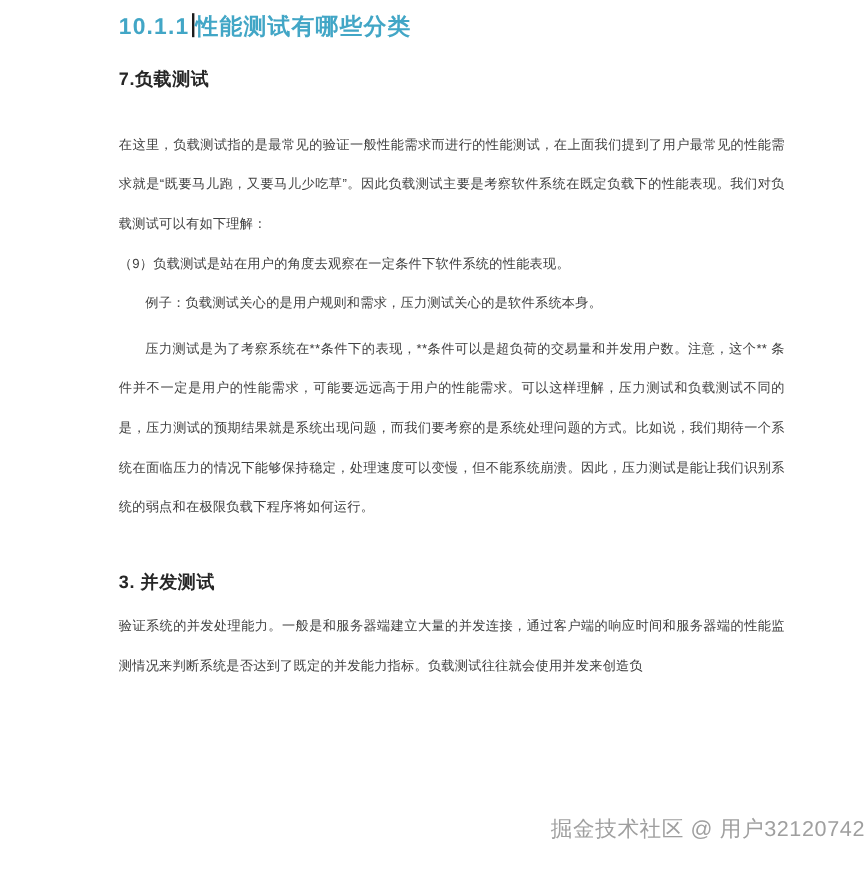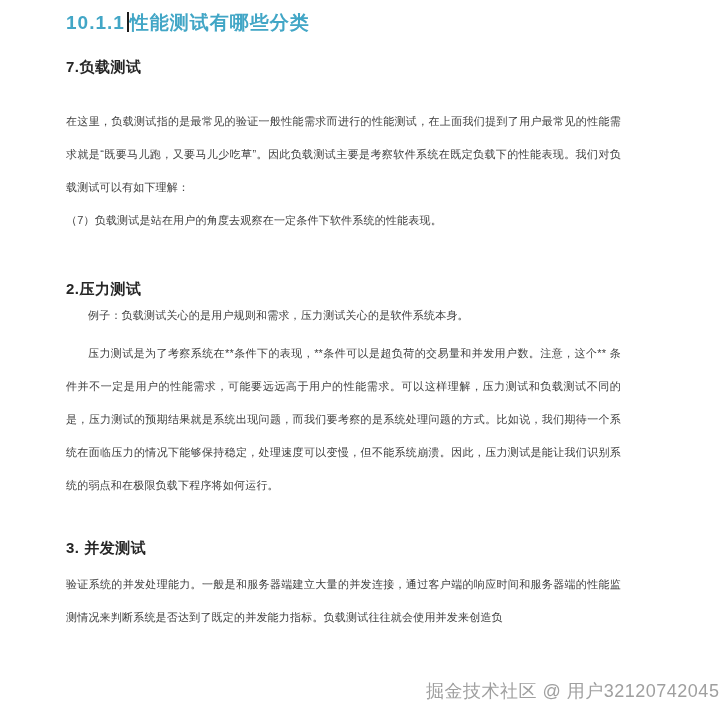--- a/index.html
+++ b/index.html
@@ -11,20 +11,21 @@
     overflow: hidden;
     font-family: "Liberation Sans", "DejaVu Sans", sans-serif;
   }
   .page {
     position: relative;
     box-sizing: border-box;
     width: 631px;
     height: 727px;
     padding: 10px 10px 0 66px;
     background: #ffffff;
+    margin-left: 33px;
   }
   .doc-heading {
     margin: 0;
     font-size: 19px;
     line-height: 26px;
     font-weight: bold;
     color: #42a6c6;
     letter-spacing: 1px;
     white-space: nowrap;
   }
@@ -78,24 +79,23 @@
 <body>
 
 <div class="page">
 
   <h1 class="doc-heading"><span>10.1.1</span><span class="caret"></span><span>性能测试有哪些分类</span></h1>
 
   <h2 class="sub" id="s1-title">7.负载测试</h2>
 
   <p class="body" id="p1a">在这里，负载测试指的是最常见的验证一般性能需求而进行的性能测试，在上面我们提到了用户最常见的性能需求就是“既要马儿跑，又要马儿少吃草”。因此负载测试主要是考察软件系统在既定负载下的性能表现。我们对负载测试可以有如下理解：</p>
 
-  <p class="body" id="p1b">（7）负载测试是站在用户的角度去观察在一定条件下软件系统的性能表现。</p>
+  <p class="body" id="p1b">（9）负载测试是站在用户的角度去观察在一定条件下软件系统的性能表现。</p>
 
 
-  <h2 class="sub" id="s2-title">2.压力测试</h2>
 
   <p class="body" id="p2b">例子：负载测试关心的是用户规则和需求，压力测试关心的是软件系统本身。</p>
 
   <p class="body" id="p2a">压力测试是为了考察系统在**条件下的表现，**条件可以是超负荷的交易量和并发用户数。注意，这个** 条件并不一定是用户的性能需求，可能要远远高于用户的性能需求。可以这样理解，压力测试和负载测试不同的是，压力测试的预期结果就是系统出现问题，而我们要考察的是系统处理问题的方式。比如说，我们期待一个系统在面临压力的情况下能够保持稳定，处理速度可以变慢，但不能系统崩溃。因此，压力测试是能让我们识别系统的弱点和在极限负载下程序将如何运行。</p>
 
   <h2 class="sub" id="s3-title">3. 并发测试</h2>
 
   <p class="body" id="p3a">验证系统的并发处理能力。一般是和服务器端建立大量的并发连接，通过客户端的响应时间和服务器端的性能监测情况来判断系统是否达到了既定的并发能力指标。负载测试往往就会使用并发来创造负</p>
 
   <div class="watermark">掘金技术社区 @ 用户321207420452</div>

